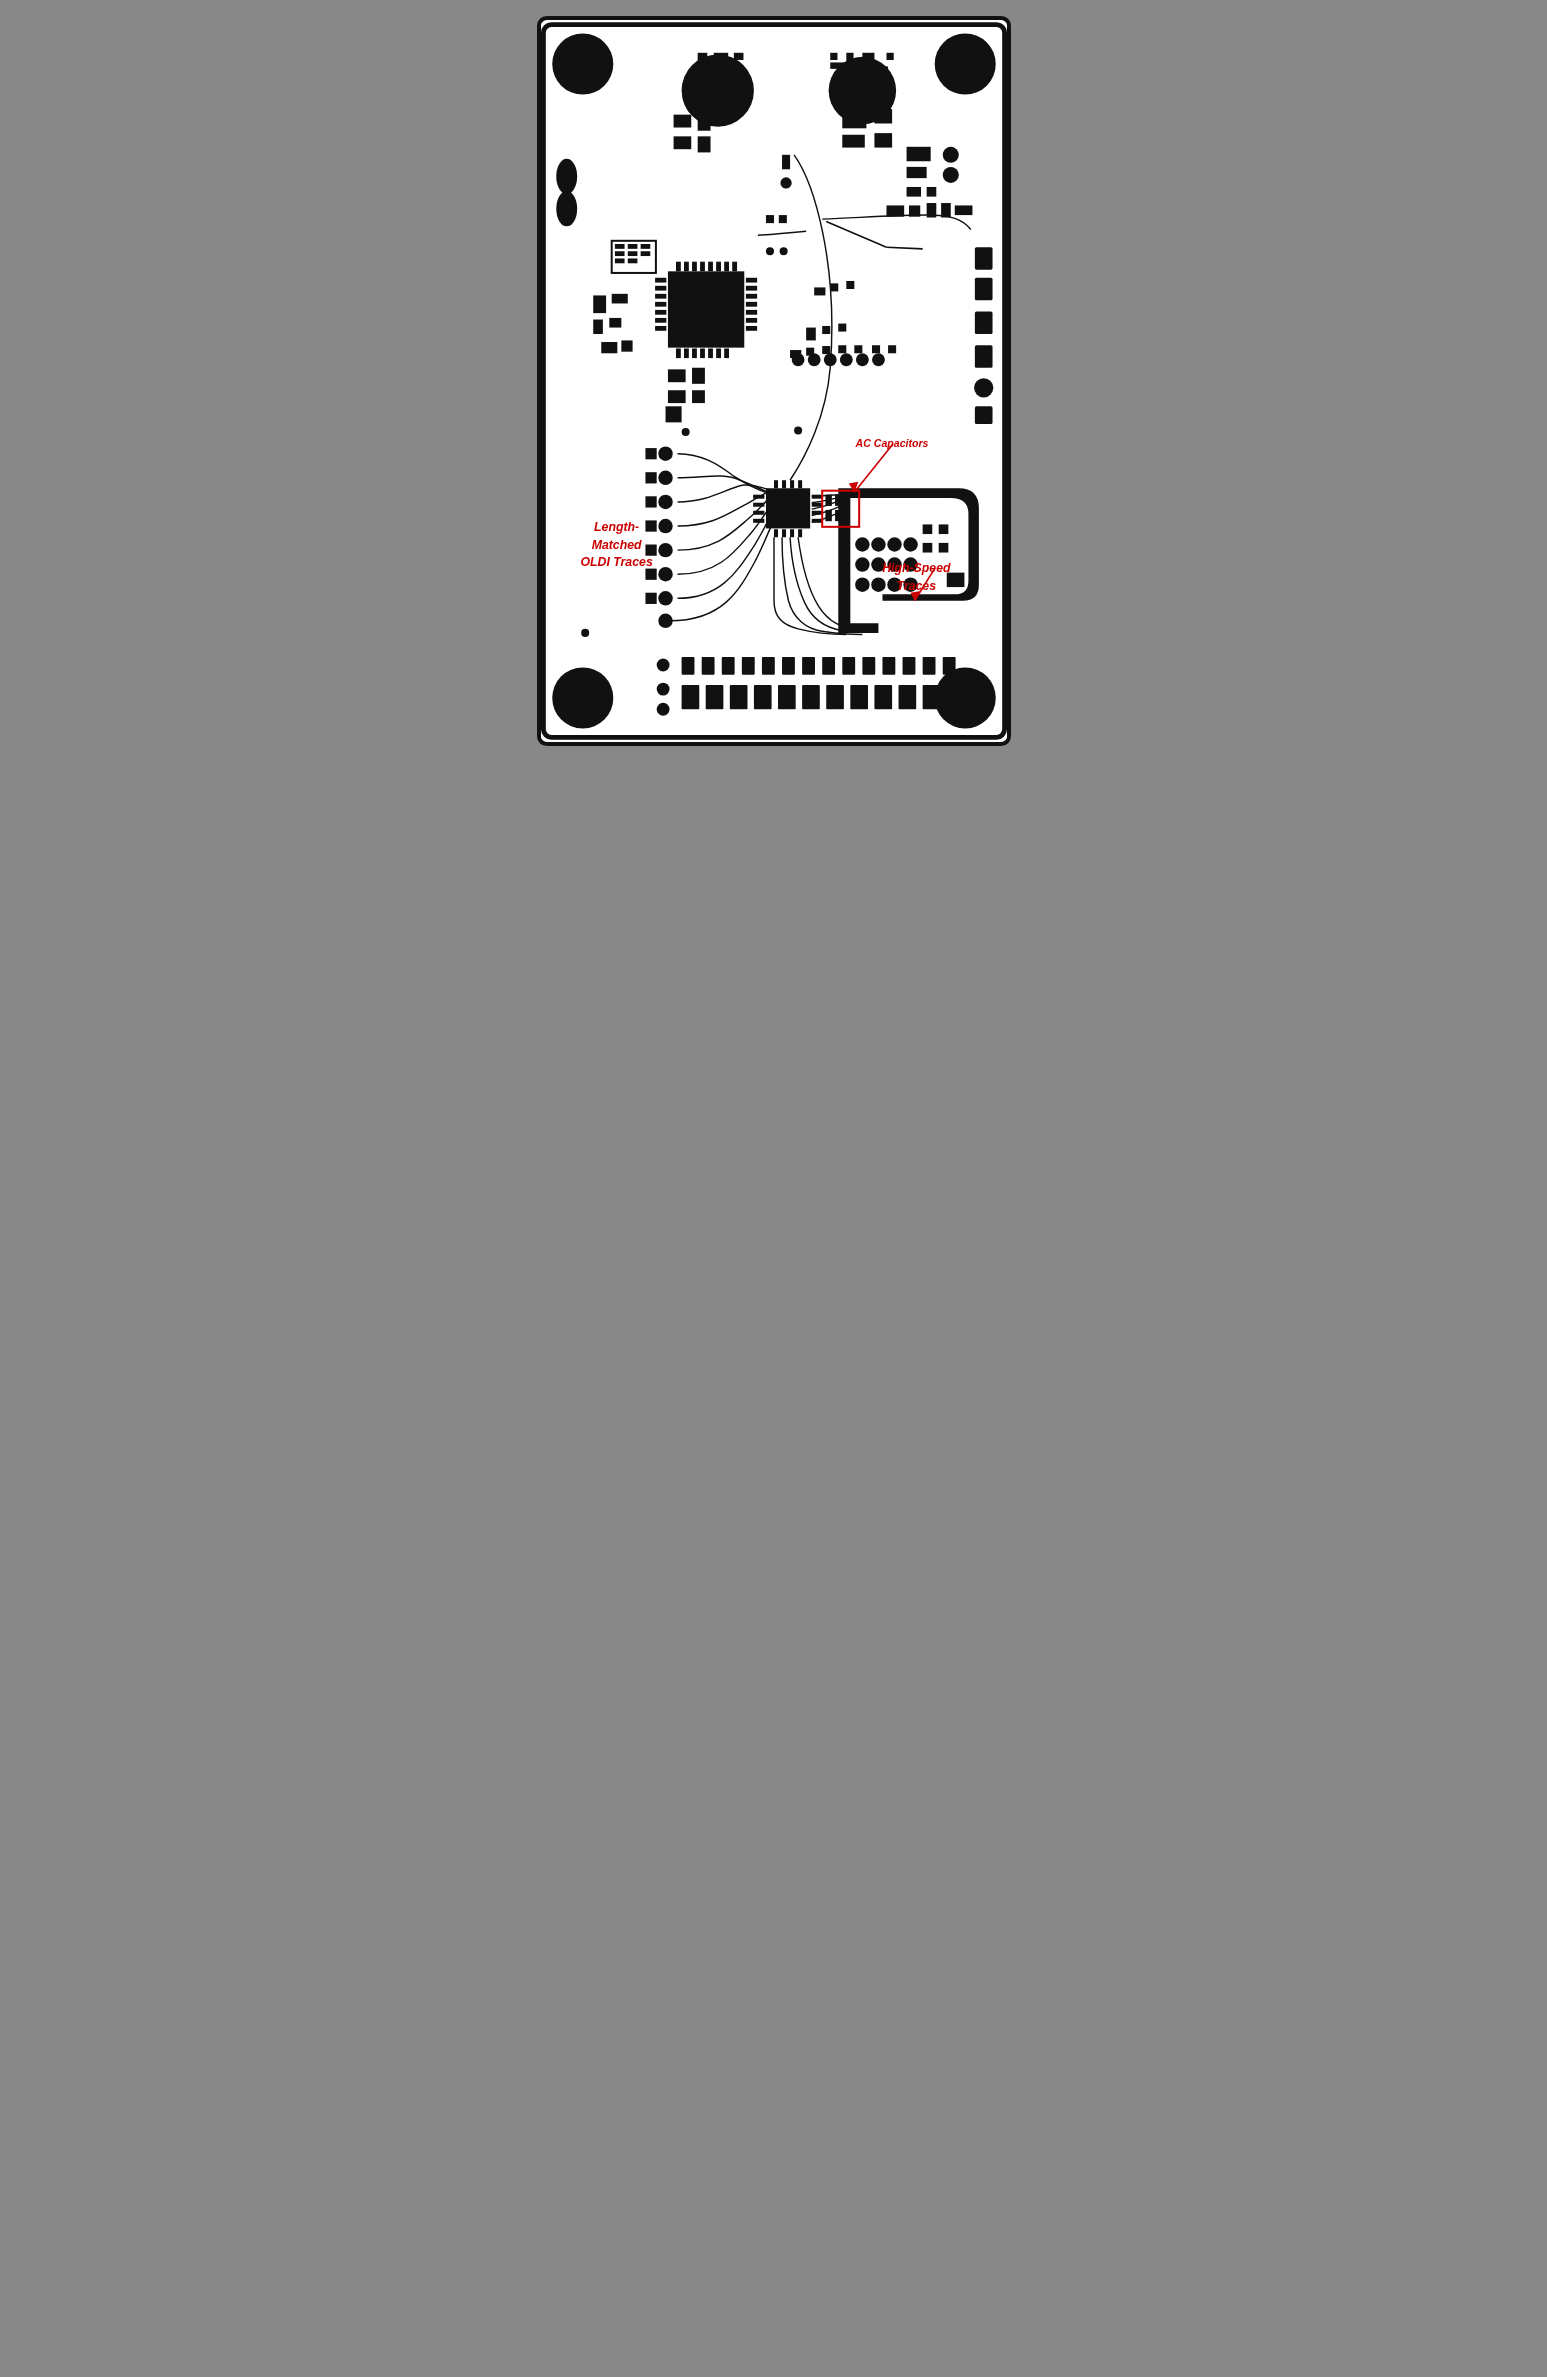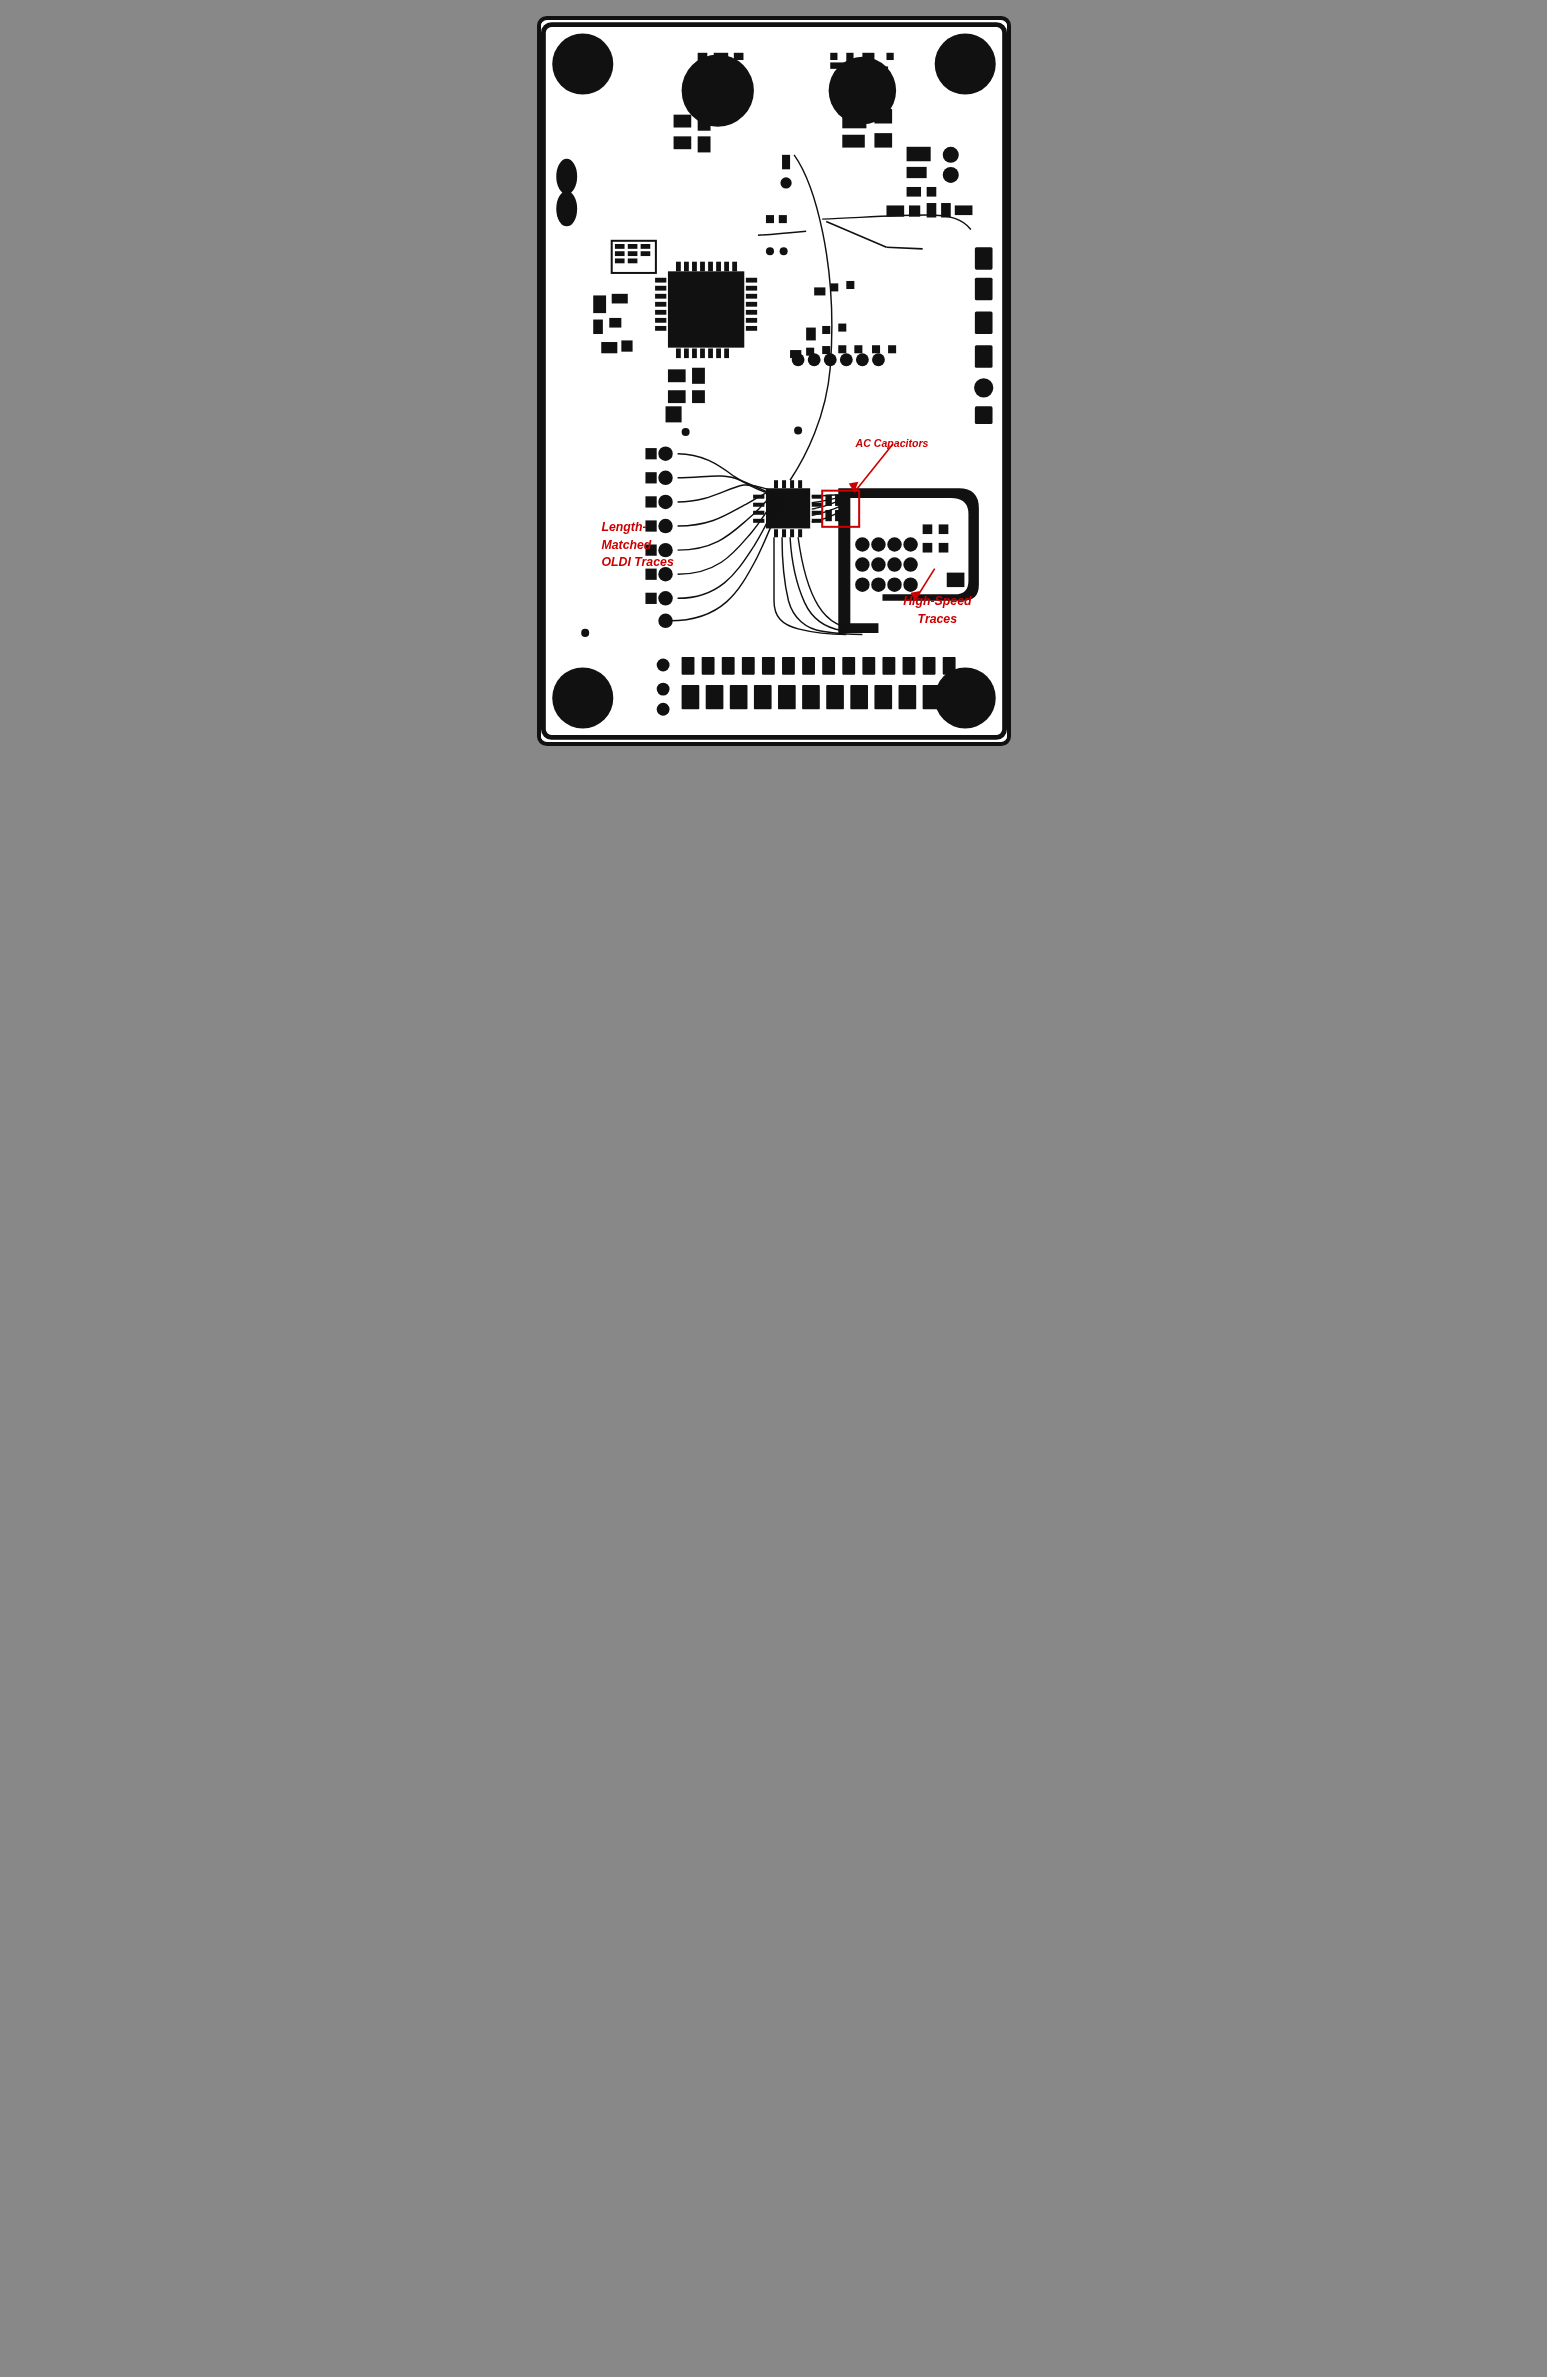--- a/index.html
+++ b/index.html
@@ -40,28 +40,27 @@
       pointer-events: none;
       font-style: italic;
     }
     .annotation.ac-cap {
       top: 417px;
       right: 78px;
       text-align: left;
     }
     .annotation.length-matched {
       top: 499px;
-      left: 61px;
-      text-align: left;
+      left: 40px;
+      text-align: center;
     }
     .annotation.high-speed {
       top: 540px;
-      right: 35px;
+      right: 56px;
       text-align: center;
-      margin-top: 33px;
     }
 
     
     .arrow-overlay {
       position: absolute;
       top: 0; left: 0;
       width: 100%;
       height: 100%;
       pointer-events: none;
     }

